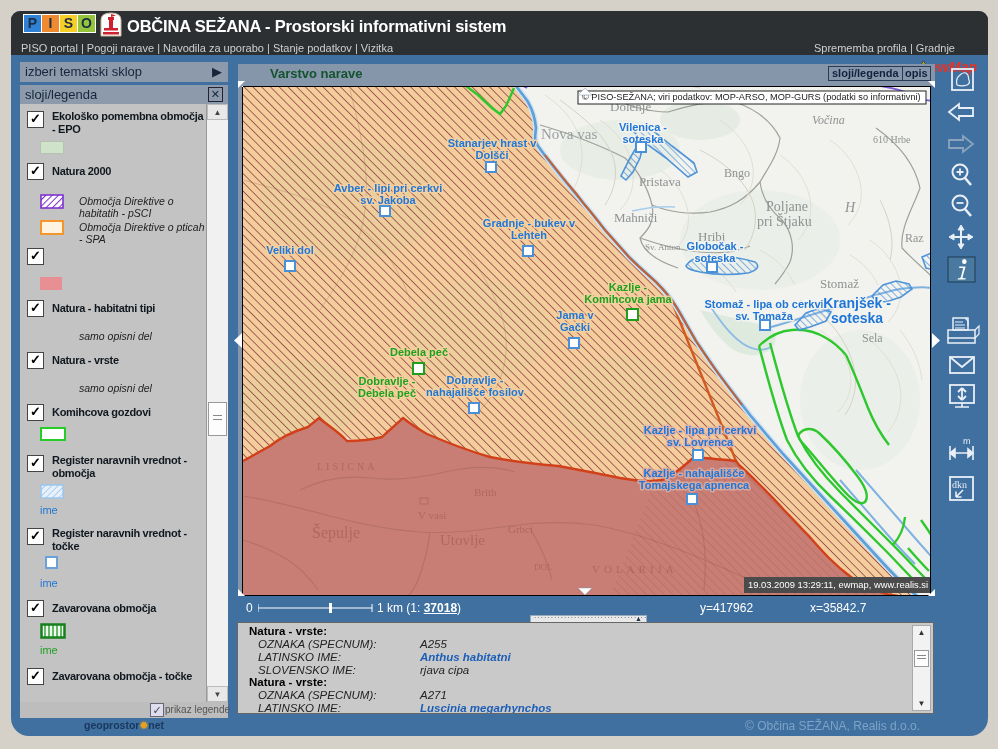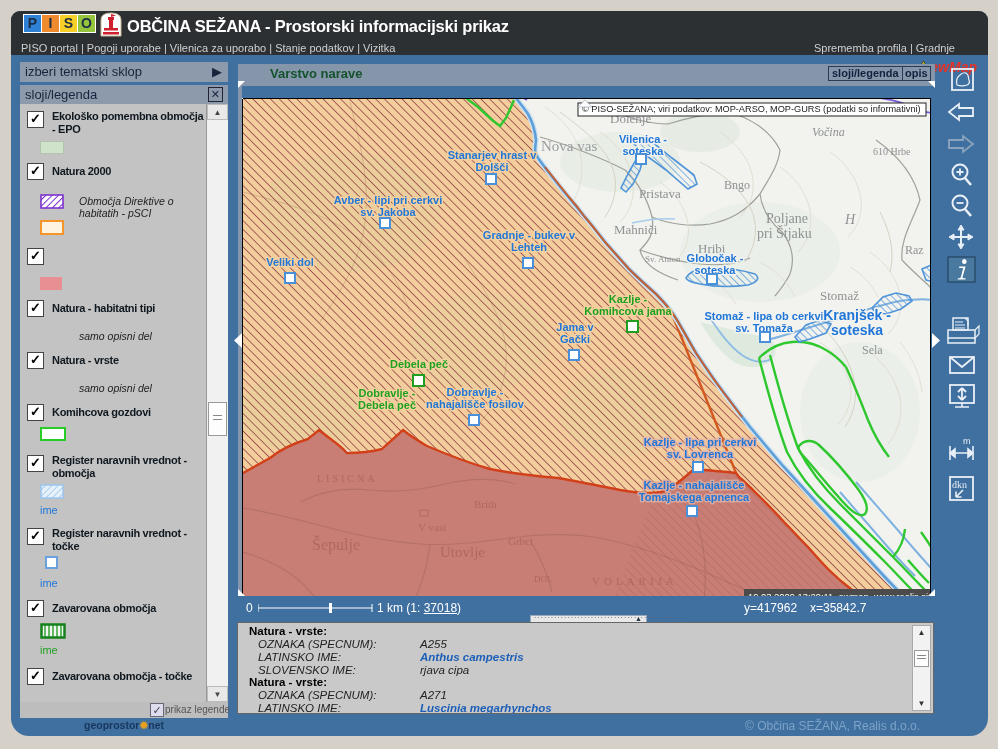--- a/index.html
+++ b/index.html
@@ -50,26 +50,26 @@
     <div class="pbox" style="background:#95c53d;">O</div>
   </div>
 <div id="sezlogo" class="abs" style="left:100px;top:12px;"><svg width="22" height="25">
       <path d="M1,24 L1,8 Q1,1 11,1 Q21,1 21,8 L21,24 Z" fill="#fff" stroke="#c8b89a" stroke-width="1"></path>
       <path d="M11,2 L16,3.5 L11,5 Z" fill="#cf2030"></path>
       <rect x="8" y="5" width="6" height="3" fill="#cf2030"></rect>
       <rect x="9" y="7" width="4" height="9" fill="#cf2030"></rect>
       <rect x="4" y="16" width="14" height="2.5" fill="#cf2030"></rect>
       <rect x="3" y="20" width="16" height="2.5" fill="#cf2030"></rect>
     </svg></div>
-<div id="title" class="abs">OBČINA SEŽANA - Prostorski informacijski prikaz</div>
+<div id="title" class="abs">OBČINA SEŽANA - Prostorski informativni sistem</div>
 <div id="ewmap" class="abs"><svg width="13" height="13" style="vertical-align:-2px;">
       <path d="M6.5,0 L9,4 L13,6.5 L9,9 L6.5,13 L4,9 L0,6.5 L4,4 Z" fill="#e8c020" stroke="#222" stroke-width="0.7"></path>
       <path d="M6.5,2 L8,5 L11,6.5 L8,8 L6.5,11 L5,8 L2,6.5 L5,5 Z" fill="#3a9e3a"></path>
     </svg>ewMap</div>
-<div id="menuL" class="abs">PISO portal | Pogoji uporabe | Vilenica za uporabo | Stanje podatkov | Vizitka</div>
+<div id="menuL" class="abs">PISO portal | Pogoji narave | Navodila za uporabo | Stanje podatkov | Vizitka</div>
 <div id="menuR" class="abs">Sprememba profila | Gradnje</div>
 
 <div id="izberi" class="abs sbar"><span style="margin-left:5px;">izberi tematski sklop</span><span style="float:right;margin-right:6px;">▶</span></div>
 <div id="sloji" class="abs sbar"><span style="margin-left:5px;">sloji/legenda</span><span style="float:right;margin-right:5px;font-size:11px;border:1px solid #223;padding:0 2px;line-height:13px;margin-top:2px;">✕</span></div>
 <div id="legend" class="abs">
 <svg width="0" height="0" style="position:absolute;">
       <defs>
 <pattern id="ph" width="4.5" height="4.5" patternUnits="userSpaceOnUse" patternTransform="rotate(-45)">
           <rect width="4.5" height="4.5" fill="#fff"></rect>
           <line x1="0" y1="0" x2="4.5" y2="0" stroke="#7a2ad0" stroke-width="2"></line>
@@ -89,20 +89,21 @@
 <div class="sw" style="top:37px;background:#cfe2ca;border:1px solid #b5c2b2;"></div>
 <div class="cb" style="top:59px;">✓</div>
     <div class="lbl" style="top:61px;">Natura 2000</div>
 <svg class="abs" style="left:20px;top:90px;" width="24" height="15">
       <rect x="1" y="1" width="22" height="13" fill="url(#ph)" stroke="#7a2ad0" stroke-width="1.5"></rect>
     </svg>
 <div class="sub" style="left:59px;top:91px;">Območja Direktive o<br>habitatih - pSCI</div>
 <svg class="abs" style="left:20px;top:116px;" width="24" height="15">
       <rect x="1" y="1" width="22" height="13" fill="#fdf3e0" stroke="#f5962c" stroke-width="2"></rect>
     </svg>
+<div class="sub" style="left:59px;top:117px;">Območja Direktive o pticah<br>- SPA</div>
 <div class="cb" style="top:144px;">✓</div>
 <div class="sw" style="top:173px;background:#e78f93;height:13px;"></div>
 <div class="cb" style="top:196px;">✓</div>
     <div class="lbl" style="top:198px;">Natura - habitatni tipi</div>
 <div class="sub" style="left:59px;top:226px;">samo opisni del</div>
 <div class="cb" style="top:248px;">✓</div>
     <div class="lbl" style="top:250px;">Natura - vrste</div>
 <div class="sub" style="left:59px;top:278px;">samo opisni del</div>
 <div class="cb" style="top:300px;">✓</div>
     <div class="lbl" style="top:302px;">Komihcova gozdovi</div>
@@ -138,21 +139,21 @@
     <span style="position:absolute;left:145px;top:2px;font-size:10px;color:#555;white-space:nowrap;">prikaz legende</span>
   </div>
 <div id="geop" class="abs">geoprostor<span style="color:#e8a020;">✹</span>net</div>
 
 <div id="maphdr" class="abs"></div>
 <div id="maphdrtxt" class="abs">Varstvo narave</div>
 <div class="mbtn abs" style="left:828px;">sloji/legenda</div>
 <div class="mbtn abs" style="left:902px;padding:0 2px;">opis</div>
 <div id="lstrip" class="abs"></div>
 
-<div id="mapbox" class="abs" style="left:242px;top:86px;margin-top:12px;">
+<div id="mapbox" class="abs" style="left:242px;top:86px;">
 <svg width="689" height="510" viewBox="242 86 689 510">
 <defs>
 <clipPath id="mc">
           <rect x="243" y="87" width="687" height="508"></rect>
         </clipPath>
 <pattern id="ohl" width="6.2" height="6.2" patternUnits="userSpaceOnUse" patternTransform="rotate(45)">
           <line x1="0" y1="0" x2="6.2" y2="0" stroke="#9a4c4c" stroke-width="1.7"></line>
         </pattern>
 <pattern id="bh" width="5" height="5" patternUnits="userSpaceOnUse" patternTransform="rotate(45)">
           <line x1="0" y1="0" x2="5" y2="0" stroke="#4f94d8" stroke-width="1.4"></line>
@@ -393,40 +394,40 @@
   </svg>
 <svg class="abs" style="left:234px;top:333px;" width="8" height="15">
     <path d="M8,0 L8,15 L0,7.5 Z" fill="#fff"></path>
   </svg>
 <svg class="abs" style="left:932px;top:333px;" width="8" height="15">
     <path d="M0,0 L0,15 L8,7.5 Z" fill="#fff"></path>
   </svg>
 
 <div id="scalerow" class="abs"></div>
 <div class="wtxt abs" style="left:246px;top:601px;">0</div>
-<div class="wtxt abs" style="left:377px;top:601px;">1 km (1: <span style="text-decoration:underline;">37018</span>)</div>
+<div class="wtxt abs" style="left:377px;top:601px;">1 km (1: <span style="text-decoration:underline;font-weight:bold;">37018</span>)</div>
 <svg class="abs" style="left:258px;top:601px;" width="120" height="14">
     <line x1="0" y1="7" x2="114" y2="7" stroke="#fff" stroke-width="1"></line>
     <line x1="0" y1="3" x2="0" y2="11" stroke="#fff" stroke-width="1"></line>
     <line x1="114" y1="3" x2="114" y2="11" stroke="#fff" stroke-width="1"></line>
     <rect x="71" y="2" width="3" height="10" fill="#fff"></rect>
   </svg>
-<div class="wtxt abs" style="left:700px;top:601px;margin-left:44px;">y=417962</div>
+<div class="wtxt abs" style="left:700px;top:601px;">y=417962</div>
 <div class="wtxt abs" style="left:810px;top:601px;">x=35842.7</div>
 
 <div id="handle" class="abs">
     <span style="position:absolute;top:-2px;left:3px;font-size:7px;color:#567;letter-spacing:1px;">·············································</span>
     <span style="position:absolute;right:4px;top:-1px;font-size:7px;color:#234;">▲</span>
   </div>
 <div id="infopanel" class="abs">
 <div style="position:absolute;left:11px;top:2px;font-size:11.5px;font-weight:bold;color:#000;">Natura - vrste:</div>
 <div class="sub it" style="left:20px;top:15px;font-size:11.5px;">OZNAKA (SPECNUM):</div>
     <div class="sub" style="left:182px;top:15px;font-size:11.5px;">A255</div>
 <div class="sub it" style="left:20px;top:28px;font-size:11.5px;">LATINSKO IME:</div>
-    <div class="sub" style="left:182px;top:28px;font-size:11.5px;font-weight:bold;color:#1b5eb8;">Anthus campestris</div>
+    <div class="sub" style="left:182px;top:28px;font-size:11.5px;font-weight:bold;color:#1b5eb8;">Anthus habitatni</div>
 <div class="sub it" style="left:20px;top:41px;font-size:11.5px;">SLOVENSKO IME:</div>
     <div class="sub" style="left:182px;top:41px;font-size:11.5px;">rjava cipa</div>
 <div style="position:absolute;left:11px;top:53px;font-size:11.5px;font-weight:bold;color:#000;">Natura - vrste:</div>
 <div class="sub it" style="left:20px;top:66px;font-size:11.5px;">OZNAKA (SPECNUM):</div>
     <div class="sub" style="left:182px;top:66px;font-size:11.5px;">A271</div>
 <div class="sub it" style="left:20px;top:79px;font-size:11.5px;">LATINSKO IME:</div>
     <div class="sub" style="left:182px;top:79px;font-size:11.5px;font-weight:bold;color:#1b5eb8;">Luscinia megarhynchos</div>
 <div class="sub it" style="left:20px;top:90px;font-size:11.5px;">SLOVENSKO IME:</div>
     <div class="sub" style="left:182px;top:90px;font-size:11.5px;">slavec</div>
     <div id="ipscroll">

